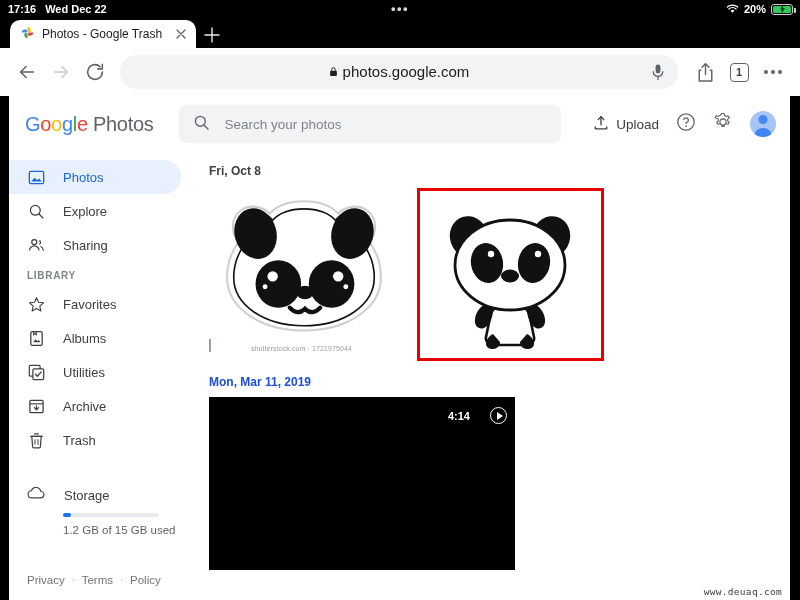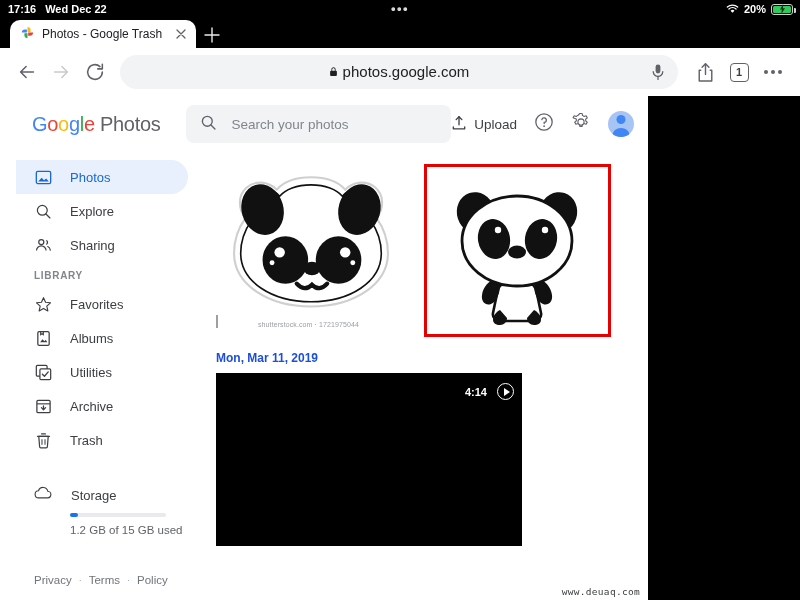--- a/index.html
+++ b/index.html
@@ -59,21 +59,21 @@
   .omni-mic { position: absolute; right: 12px; width: 16px; height: 18px; color: #5f6368; }
   .tabcount {
     width: 19px; height: 19px; border: 1.8px solid #5f6368; border-radius: 4px;
     font-size: 11px; color: #3c4043; display: flex; align-items: center;
     justify-content: center; font-weight: 600;
   }
   .dots3 { display: flex; gap: 3px; }
   .dots3 span { width: 4px; height: 4px; border-radius: 50%; background: #5f6368; }
 
   
-  .page { position: absolute; top: 96px; left: 0; width: 648px; height: 504px; background: #fff; padding-left: 16px; }
+  .page { position: absolute; top: 96px; left: 9px; width: 781px; height: 504px; background: #fff; }
 
   .gp-header {
     height: 56px; display: flex; align-items: center; padding: 0 14px 0 16px;
     background: #fff;
   }
   .logo { font-size: 20px; letter-spacing: -0.3px; white-space: nowrap; }
   .logo .b { color:#4285f4; } .logo .r { color:#ea4335; } .logo .y { color:#fbbc05; }
   .logo .g { color:#34a853; }
   .logo .photos { color:#5f6368; font-weight:400; }
   .searchbox {
@@ -130,21 +130,21 @@
   }
   .tickmark { position: absolute; left: 0px; bottom: 6px; width: 1.5px; height: 13px; background: #9aa0a6; }
   .redbox {
     position: absolute; left: 0; top: 0; width: 187px; height: 173px;
     border: 3px solid #e60000; pointer-events: none;
   }
   .video {
     margin-top: 0; width: 306px; height: 173px; background: #000; position: relative;
   }
   .vid-meta {
-    position: absolute; right: 8px; top: 10px; display: flex; align-items: center; gap: 10px;
+    position: absolute; right: 8px; top: 10px; display: flex; align-items: center; gap: 20px;
     color: #fff; font-size: 11px; font-weight: 600;
   }
   .play-ring {
     width: 17px; height: 17px; border: 1.6px solid #fff; border-radius: 50%;
     display: flex; align-items: center; justify-content: center;
   }
   .play-ring .tri {
     width: 0; height: 0; border-left: 6px solid #fff;
     border-top: 4px solid transparent; border-bottom: 4px solid transparent; margin-left: 2px;
   }
@@ -418,20 +418,21 @@
           <span>Privacy</span>
           <span class="dot">·</span>
           <span>Terms</span>
           <span class="dot">·</span>
           <span>Policy</span>
         </div>
       </div>
 
       <div class="content">
 
+        <div class="date-hdr">Fri, Oct 8</div>
 
         <div class="tile-row">
 
           <div class="tile tile-1">
             <svg viewBox="0 0 190 160" width="190" height="152">
               <g>
                 <path d="M95 14 c-16 0 -29 5 -36 13 c-9 -9 -23 -10 -32 -2 c-9 8 -9 22 -1 32 c-8 11 -12 24 -12 37 c0 33 36 56 81 56 c45 0 81 -23 81 -56 c0 -13 -4 -26 -12 -37 c8 -10 8 -24 -1 -32 c-9 -8 -23 -7 -32 2 c-7 -8 -20 -13 -36 -13 Z" fill="#fff" stroke="#cfcfcf" stroke-width="2.2"></path>
                 <path d="M95 22 c-15 0 -27 5 -33 12 c-8 -9 -21 -10 -29 -3 c-8 7 -8 20 -1 29 c-7 10 -11 22 -11 34 c0 30 33 51 74 51 c41 0 74 -21 74 -51 c0 -12 -4 -24 -11 -34 c7 -9 7 -22 -1 -29 c-8 -7 -21 -6 -29 3 c-6 -7 -18 -12 -33 -12 Z" fill="#fff" stroke="#111" stroke-width="1.7"></path>
                 <ellipse cx="44" cy="48" rx="22" ry="27" transform="rotate(-16 44 48)" fill="#111"></ellipse>
                 <ellipse cx="146" cy="48" rx="22" ry="27" transform="rotate(16 146 48)" fill="#111"></ellipse>

